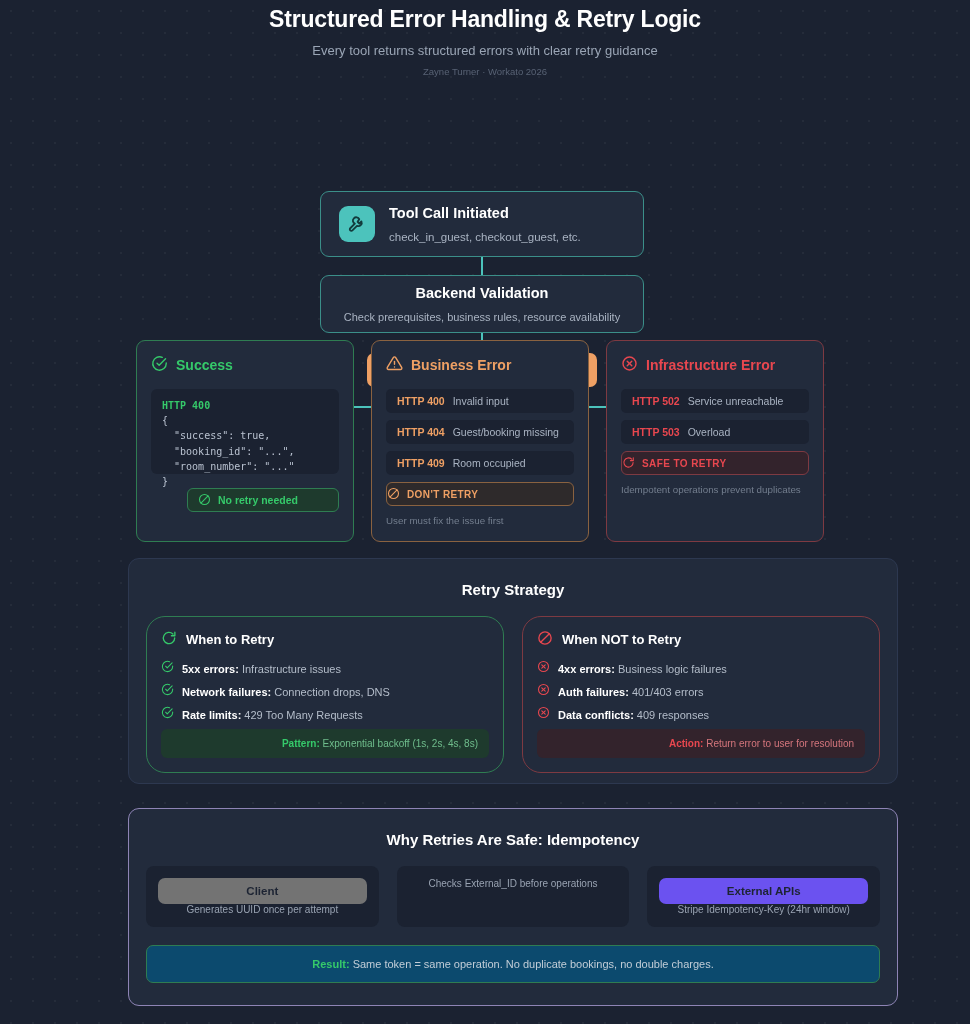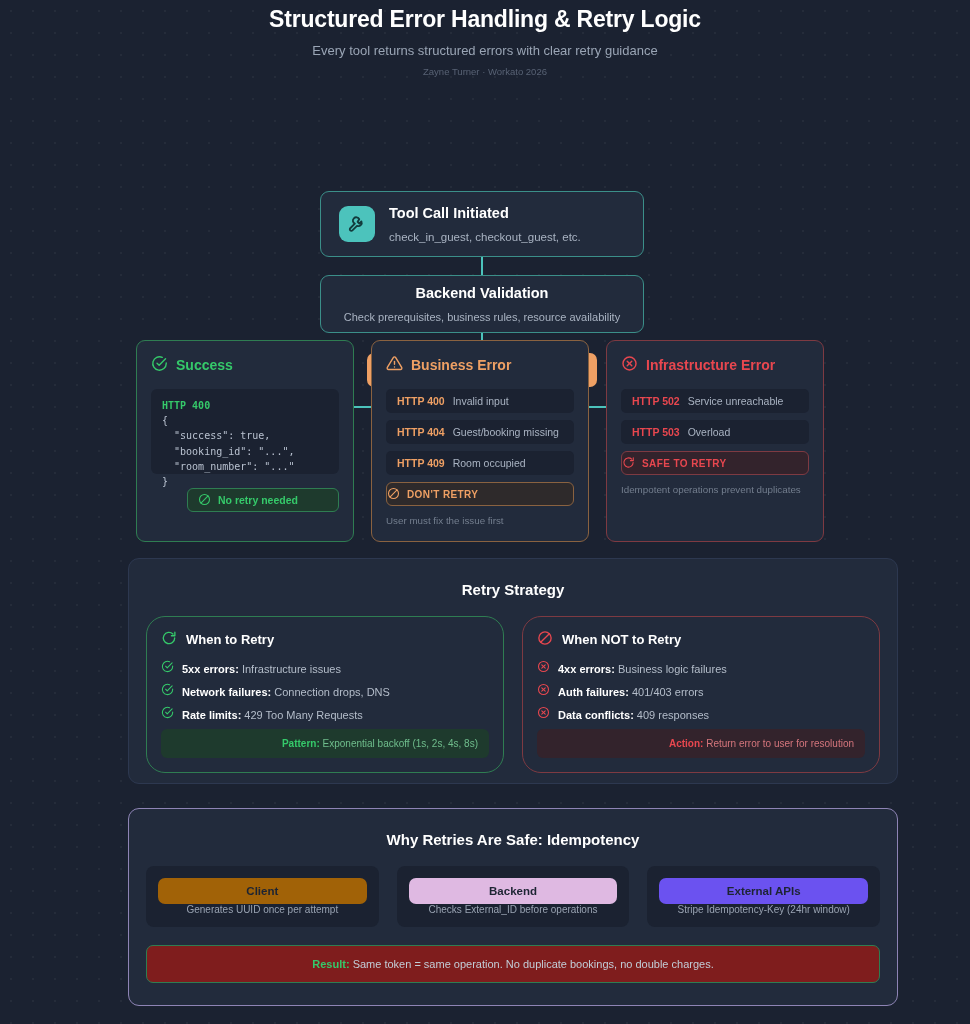--- a/index.html
+++ b/index.html
@@ -240,21 +240,21 @@
     border-radius: 7px;
     height: 26px;
     display: flex; align-items: center; justify-content: center;
     font-size: 11.5px; font-weight: bold; color: #1d2433;
   }
   .icard-note { font-size: 10px; color: #99a3b2; }
 
   .result-banner {
     margin: 18px 17px 0 17px;
     border: 1px solid #2f7d52;
-    background: #7f1d1d;
+    background: #0c4a6e;
     border-radius: 7px;
     height: 38px;
     display: flex; align-items: center; justify-content: center;
     font-size: 11px; color: #c2cdd7;
   }
   .result-banner b { color: #35c96a; font-weight: bold; }
 </style>
 </head>
 <body>
 
@@ -493,26 +493,25 @@
         </div>
       </div>
     </div>
   </div>
 
   <div class="panel panel-idem">
     <div class="panel-title">Why Retries Are Safe: Idempotency</div>
     <div class="idem-cols">
 
       <div class="icard">
-        <div class="pill" id="pill-0" style="background: #a16207;">Client</div>
+        <div class="pill" id="pill-0" style="background: #737373;">Client</div>
         <div class="icard-note">Generates UUID once per attempt</div>
       </div>
 
       <div class="icard">
-        <div class="pill" id="pill-1" style="background: rgb(223, 185, 226);">Backend</div>
         <div class="icard-note">Checks External_ID before operations</div>
       </div>
 
       <div class="icard">
         <div class="pill" id="pill-2" style="background: rgb(107, 82, 240);">External APIs</div>
         <div class="icard-note">Stripe Idempotency-Key (24hr window)</div>
       </div>
     </div>
 
     <div class="result-banner">

